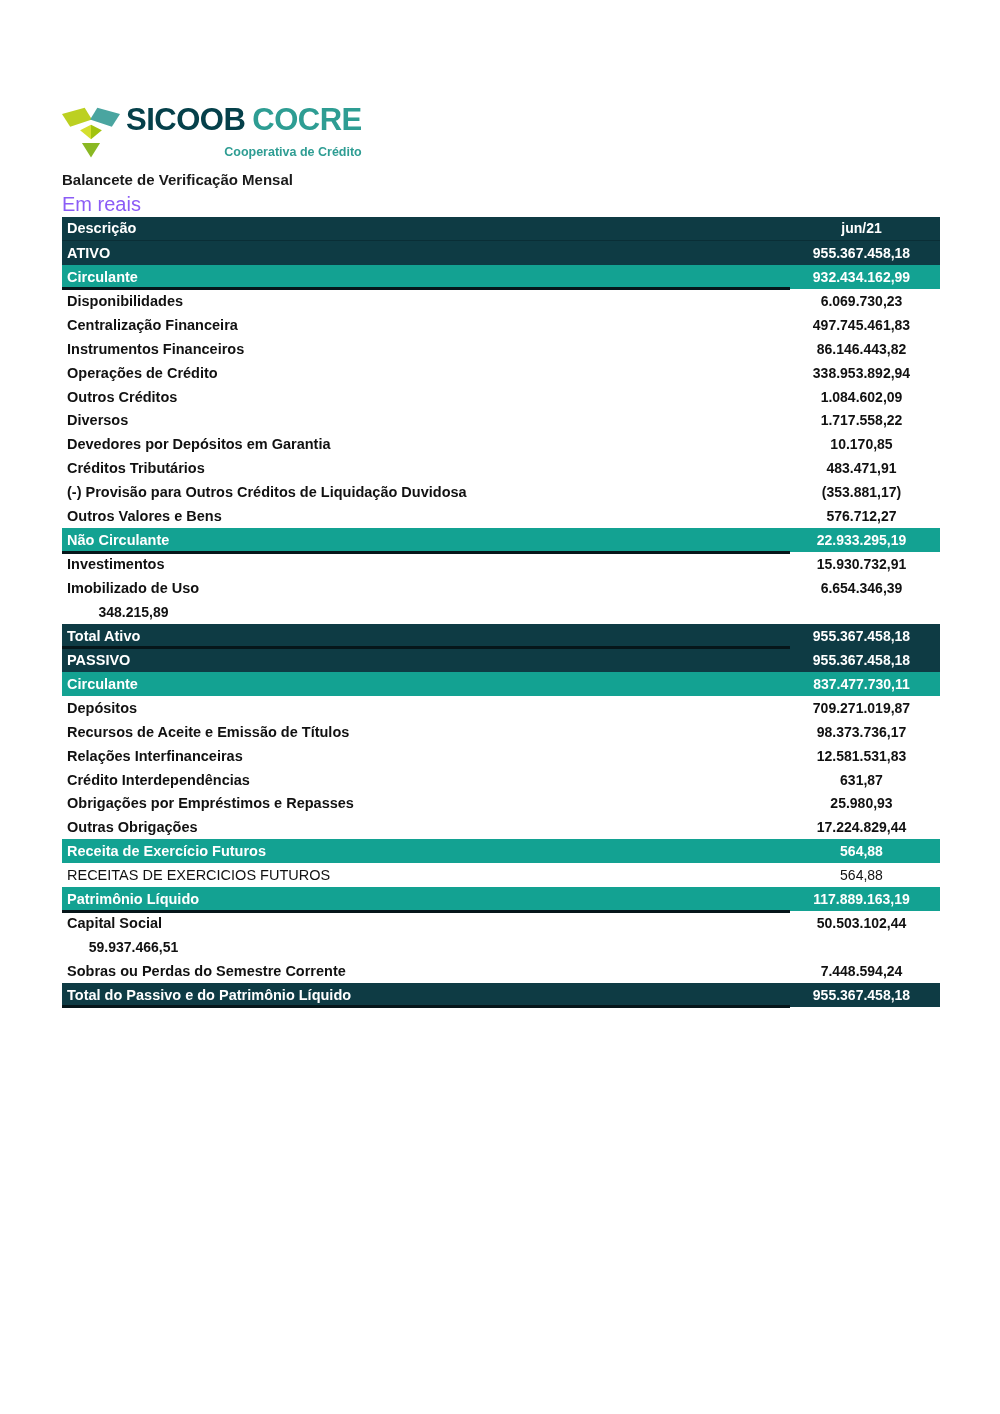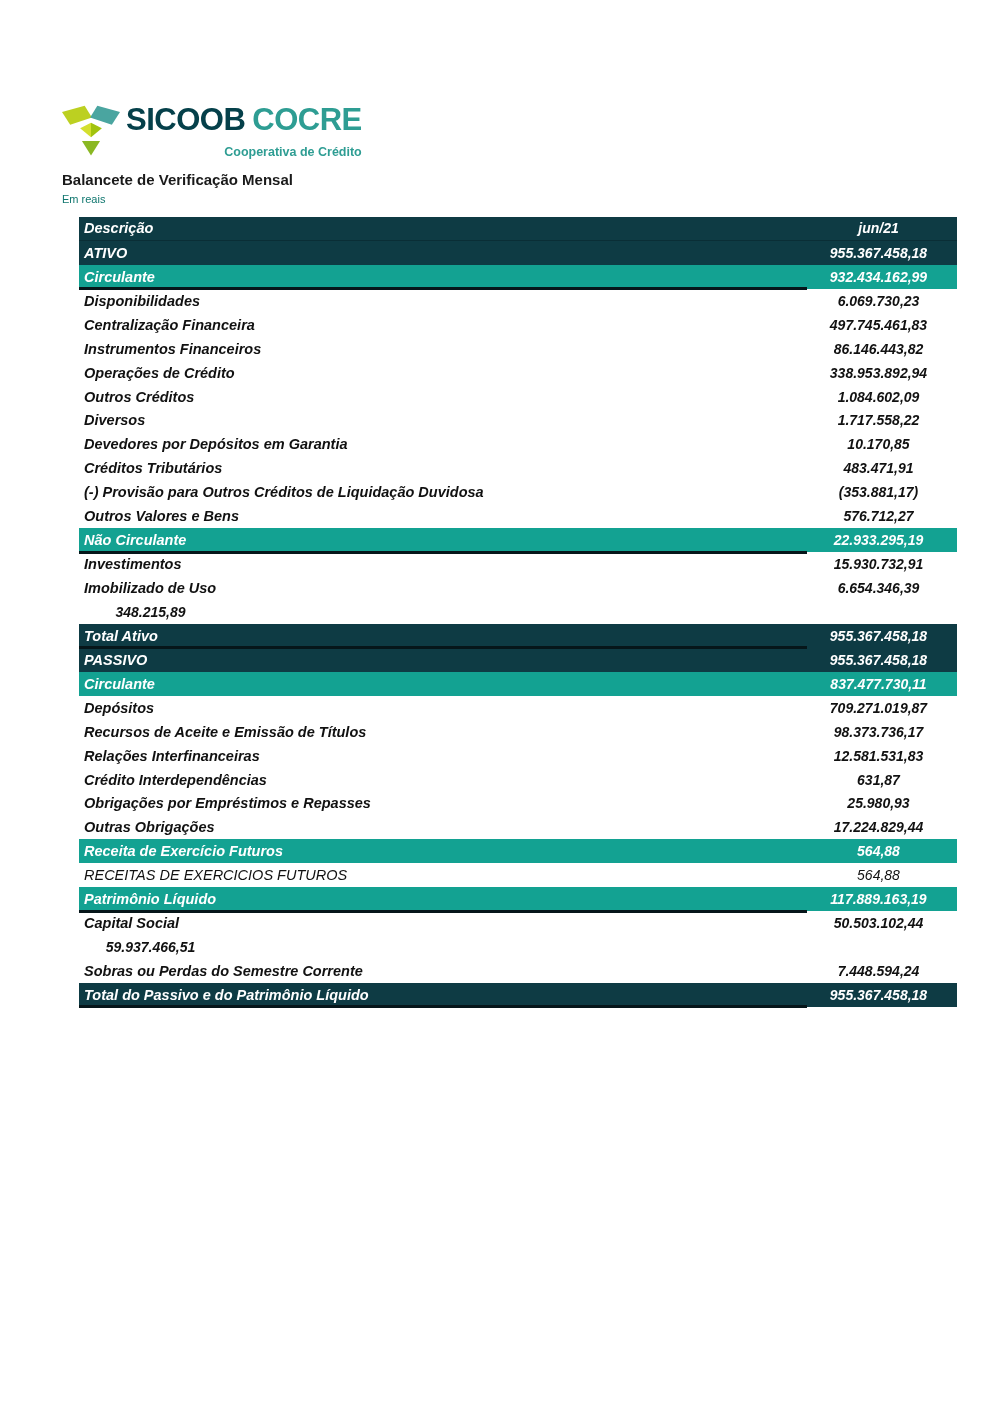--- a/index.html
+++ b/index.html
@@ -1,34 +1,34 @@
 <!DOCTYPE html>
 <html style="--dark-row: #0e3b44; --teal-row: #13a292; --brand-dark: #05404a; --brand-teal: #2e9d93; --rule-black: #06161a;"><head>
 <meta charset="utf-8">
 <style>
   * { margin:0; padding:0; box-sizing:border-box; }
   html,body { width:1000px; background:#ffffff; font-family:"Liberation Sans", sans-serif; }
   .page { position:relative; width:1000px; height:1414px; background:#fff; overflow:hidden; }
   .content { position:absolute; left:62px; top:0; width:878px; }
 
   
-  .logo-row { position:absolute; top:103px; left:0; display:flex; align-items:center; }
+  .logo-row { position:absolute; top:103px; left:0; display:flex; align-items:flex-end; }
   .logo-mark { width:58px; height:52px; flex:0 0 auto; }
   .logo-textblock { margin-left:6px; display:flex; flex-direction:column; }
   .brand-line { font-weight:bold; font-size:31px; line-height:34px; letter-spacing:-0.5px; white-space:nowrap; }
   .brand-sicoob { color:var(--brand-dark); }
   .brand-cocre { color:var(--brand-teal); margin-left:7px; }
   .brand-tagline { font-weight:bold; font-size:12.5px; line-height:14px; color:var(--brand-teal); text-align:right; margin-top:8px; }
 
   
   .doc-title { position:absolute; top:171px; left:0; font-size:15px; font-weight:bold; color:#1a1a1a; }
-  .doc-subtitle { position:absolute; top:193px; left:0; font-size:11px; font-weight:normal; color:#0f766e; }
+  .doc-subtitle { position:absolute; top:193px; left:0; font-size:20px; font-weight:normal; color:#8b5cf6; }
 
   
-  .table { position:absolute; top:217px; left:17px; width:878px;font-style:italic; }
+  .table { position:absolute; top:217px; left:0; width:878px; }
   .row { position:relative; display:flex; align-items:center; height:23.95px; width:878px; }
   .cell { display:block; }
   .cell.label { width:728px; padding-left:5px; font-size:14.5px; font-weight:bold; color:#111;
                 white-space:nowrap; overflow:visible; }
   .cell.value { width:150px; padding-right:7px; text-align:center; font-size:14px; font-weight:bold; color:#111;
                 white-space:nowrap; }
   .row.dark { background:var(--dark-row); }
   .row.dark .cell { color:#ffffff; }
   .row.teal { background:var(--teal-row); }
   .row.teal .cell { color:#ffffff; }

